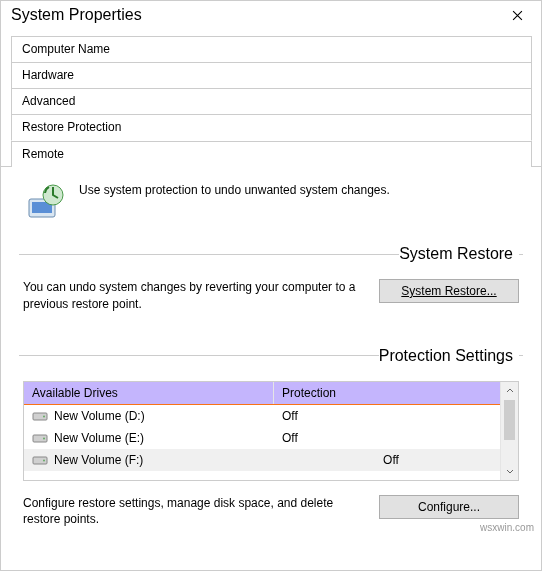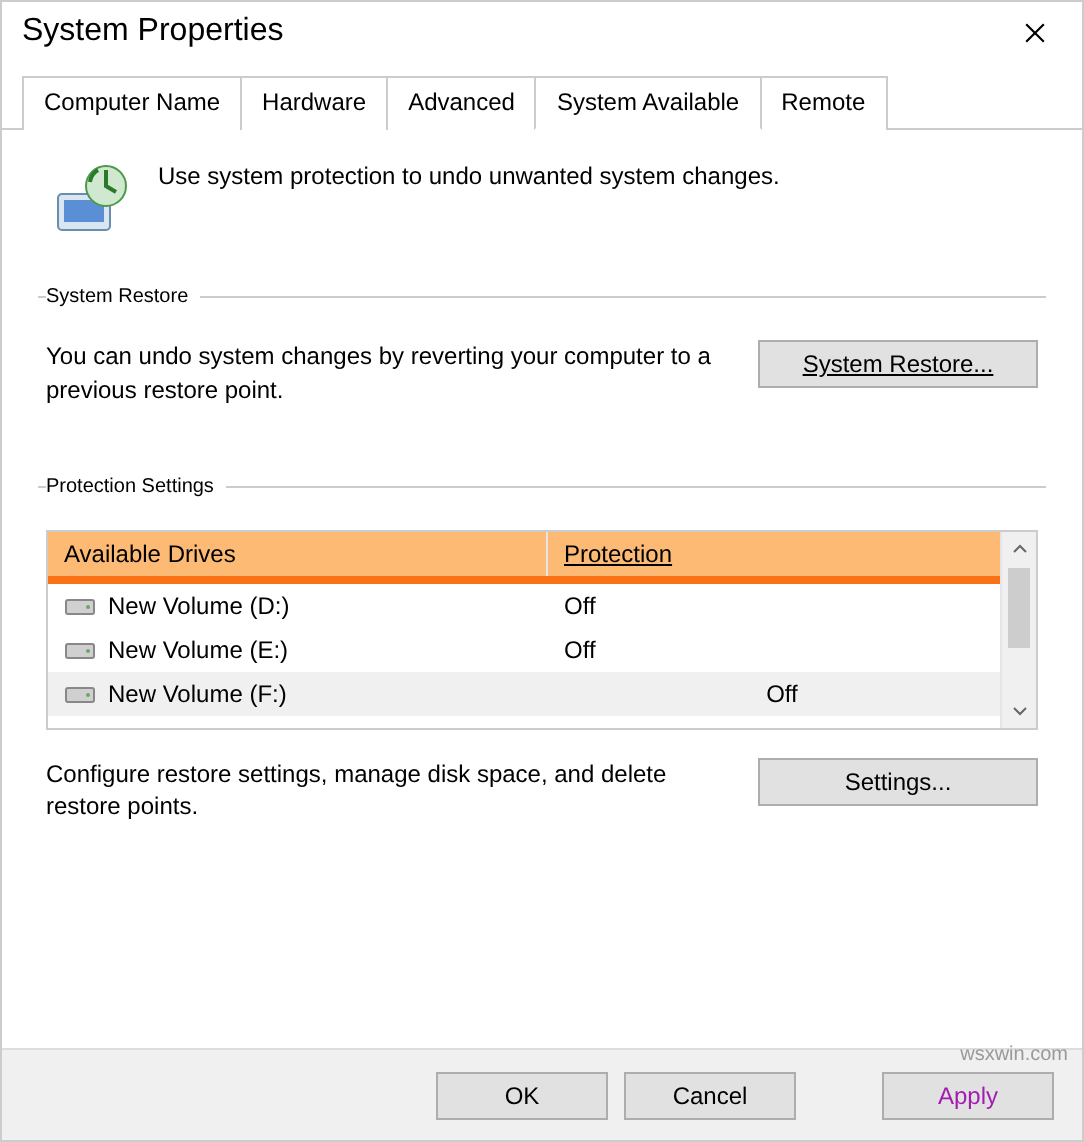--- a/index.html
+++ b/index.html
@@ -2,39 +2,39 @@
 <html><head>
 <meta charset="utf-8">
 <style>
 * { box-sizing: border-box; font-family: "Segoe UI", Tahoma, sans-serif; font-size: 12px; }
 body { margin: 0; background: #fff; width: 542px; height: 571px; overflow: hidden; }
 .window { width: 542px; height: 571px; background: #fff; display: flex; flex-direction: column; border: 1px solid #ccc; }
 .titlebar { height: 30px; display: flex; align-items: center; padding: 0 4px 0 10px; }
 .titlebar-title { flex: 1; font-size: 16px; }
 .close-btn { width: 40px; height: 28px; display: flex; align-items: center; justify-content: center; cursor: pointer; }
 .close-btn svg { width: 11px; height: 11px; }
-.tabbar { display: flex; padding: 6px 10px 0 10px; border-bottom: 1px solid #ccc; gap: 0; }
+.tabbar { display: flex; padding: 6px 10px 0 10px; border-bottom: 1px solid #ccc; gap: 0; flex-direction: column; }
 .tab { padding: 5px 10px 6px 10px; border: 1px solid #ccc; border-bottom: none; background: #fff; cursor: pointer; margin-right: -1px; position: relative; top: 1px; }
 .tab.active { background: #fff; border-bottom: 1px solid #fff; z-index: 2; }
 .tabcontent { flex: 1; padding: 14px 18px 10px 18px; display: flex; flex-direction: column; }
 .intro { display: flex; align-items: flex-start; gap: 14px; margin-bottom: 24px; padding-left: 6px; }
 .icon-shield { width: 40px; height: 40px; flex-shrink: 0; }
 .intro-text { padding-top: 2px; }
 fieldset { border: none; border-top: 1px solid #ccc; margin: 0 0 20px 0; padding: 16px 4px 4px 4px; }
-legend { padding: 0 6px 0 0; font-size: 10px; }
+legend { padding: 0 6px 0 0; font-size: 16px; text-align: right; }
 .row { display: flex; align-items: flex-start; gap: 16px; margin-bottom: 10px; }
 .row .text { flex: 1; line-height: 1.4; }
 .win-btn { min-width: 140px; height: 24px; background: #e1e1e1; border: 1px solid #adadad; cursor: pointer; font-size: 12px; padding: 0 14px; }
 .win-btn.primary { border: 2px solid #0078d7; }
 .win-btn:disabled { color: #a21caf; margin-left: 35px; }
 .drive-table { border: 1px solid #ccc; display: flex; height: 100px; margin-bottom: 14px; }
 .drive-scroll { flex: 1; overflow: hidden; position: relative; }
-.drive-head { display: flex; background: #fdba74; border-bottom: 4px solid #f97316; }
+.drive-head { display: flex; background: #c4b5fd; border-bottom: 1px solid #f97316; }
 .drive-head .col { padding: 4px 8px; border-right: 1px solid #e5e5e5; }
-.drive-head .col:last-child { border-right: none; text-decoration: underline; }
+.drive-head .col:last-child { border-right: none; }
 .drive-row { display: flex; align-items: center; height: 22px; }
 .drive-row.selected { background: #f0f0f0; text-align: center; }
 .col-drive { flex: 0 0 250px; display: flex; align-items: center; gap: 6px; padding-left: 8px; }
 .col-prot { flex: 1; padding-left: 8px; }
 .drive-icon { width: 16px; height: 12px; }
 .scrollbar { width: 18px; border-left: 1px solid #e5e5e5; display: flex; flex-direction: column; background: #f0f0f0; }
 .sbtn { height: 18px; display: flex; align-items: center; justify-content: center; cursor: pointer; }
 .sbtn svg { width: 8px; height: 8px; }
 .sthumb { flex: 0 0 40px; background: #cdcdcd; margin: 0 3px; }
 .sspace { flex: 1; }
@@ -52,21 +52,21 @@
       <svg viewBox="0 0 10 10">
           <path d="M1 1 L9 9 M9 1 L1 9" stroke="#000" stroke-width="1" fill="none"></path>
         </svg>
     </div>
   </div>
 
   <div class="tabbar">
     <div class="tab"><span>Computer Name</span></div>
     <div class="tab"><span>Hardware</span></div>
     <div class="tab"><span>Advanced</span></div>
-    <div class="tab active"><span>System Available</span></div>
+    <div class="tab active"><span>Restore Protection</span></div>
     <div class="tab"><span>Remote</span></div>
   </div>
 
   <div class="tabcontent">
     <div class="intro">
       <svg class="icon-shield" viewBox="0 0 40 40">
         <rect x="4" y="18" width="26" height="18" rx="2" fill="#d9e6f2" stroke="#6a8caf"></rect>
         <rect x="7" y="21" width="20" height="11" fill="#5a8fd6"></rect>
         <circle cx="28" cy="14" r="10" fill="#cfe8cf" stroke="#4a9a4a"></circle>
         <path d="M28 6 v8 l5 3" stroke="#2a7a2a" stroke-width="2" fill="none"></path>
@@ -134,21 +134,21 @@
           <div class="sbtn">
               <svg viewBox="0 0 8 8">
                 <path d="M1 3 L4 6 L7 3" stroke="#666" fill="none"></path>
               </svg>
             </div>
         </div>
       </div>
 
       <div class="row">
         <div class="text">Configure restore settings, manage disk space, and delete restore points.</div>
-        <button class="win-btn"><span>Settings...</span></button>
+        <button class="win-btn"><span>Configure...</span></button>
       </div>
 
     </fieldset>
   </div>
 
   <div class="buttonbar">
     <button class="win-btn"><span>OK</span></button>
     <button class="win-btn"><span>Cancel</span></button>
     <button class="win-btn" disabled=""><span>Apply</span></button>
   </div>

